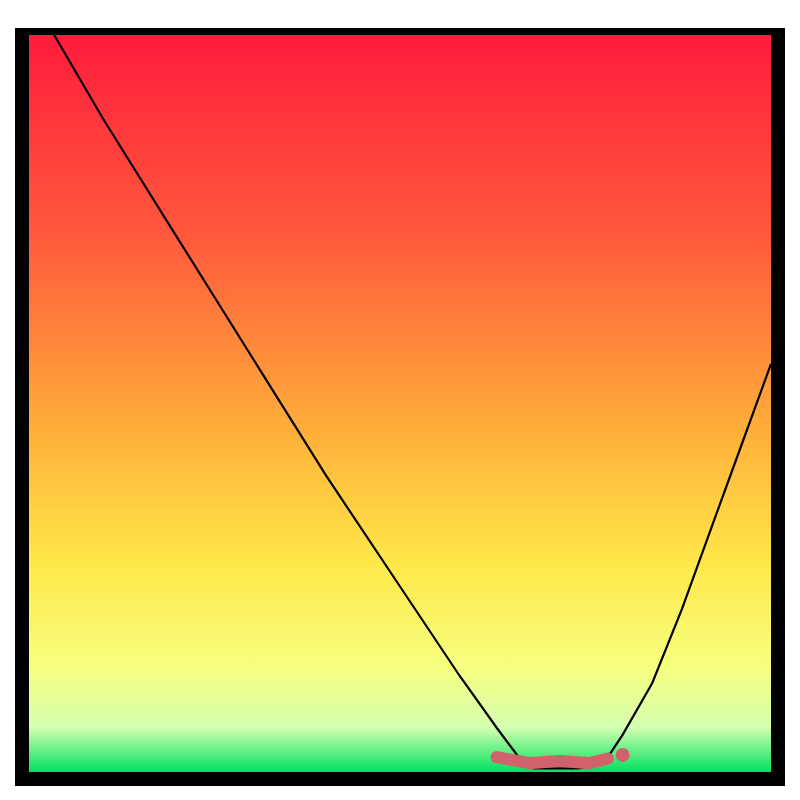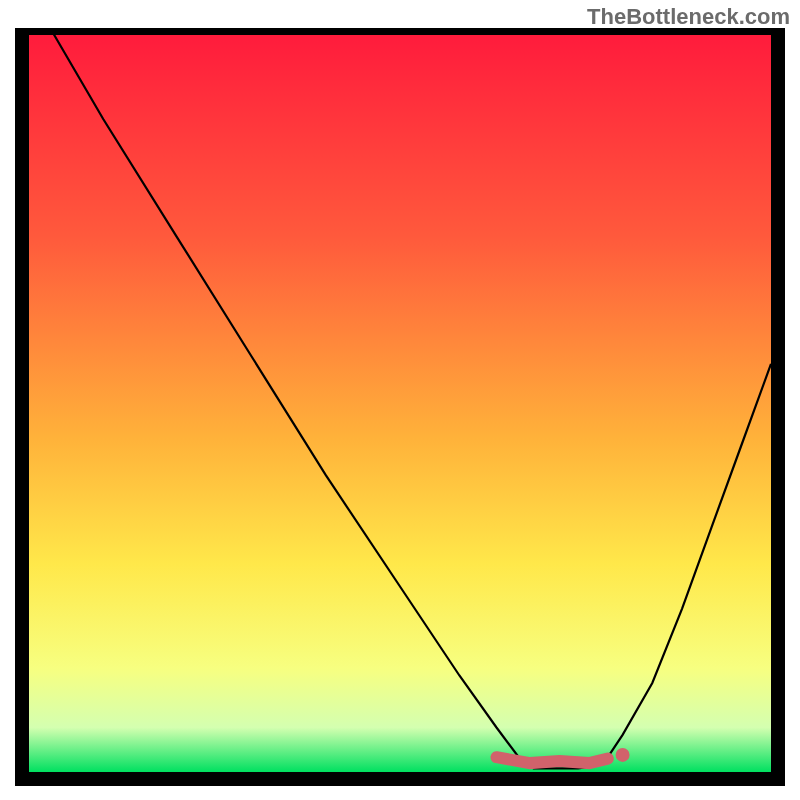--- a/index.html
+++ b/index.html
@@ -21,21 +21,20 @@
   top: 28px;
   width: 770px;
   height: 758px;
 }
 svg { display: block; }
 </style>
 </head>
 <body>
 
 <div class="frame">
-  <div class="watermark">TheBottleneck.com</div>
   <div class="plot">
     <svg viewBox="0 0 770 758" width="770" height="758">
       <defs>
         <linearGradient id="bg-grad" x1="0" y1="0" x2="0" y2="1">
             <stop offset="0%" stop-color="#ff1a3c"></stop>
             <stop offset="28%" stop-color="#ff5a3c"></stop>
             <stop offset="55%" stop-color="#ffb23a"></stop>
             <stop offset="72%" stop-color="#ffe84a"></stop>
             <stop offset="86%" stop-color="#f7ff80"></stop>
             <stop offset="94%" stop-color="#d4ffb0"></stop>

